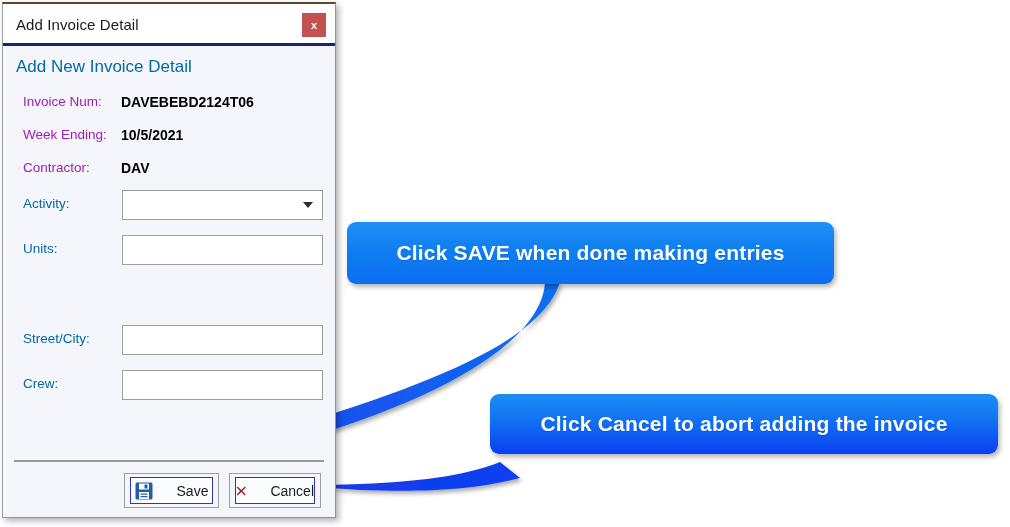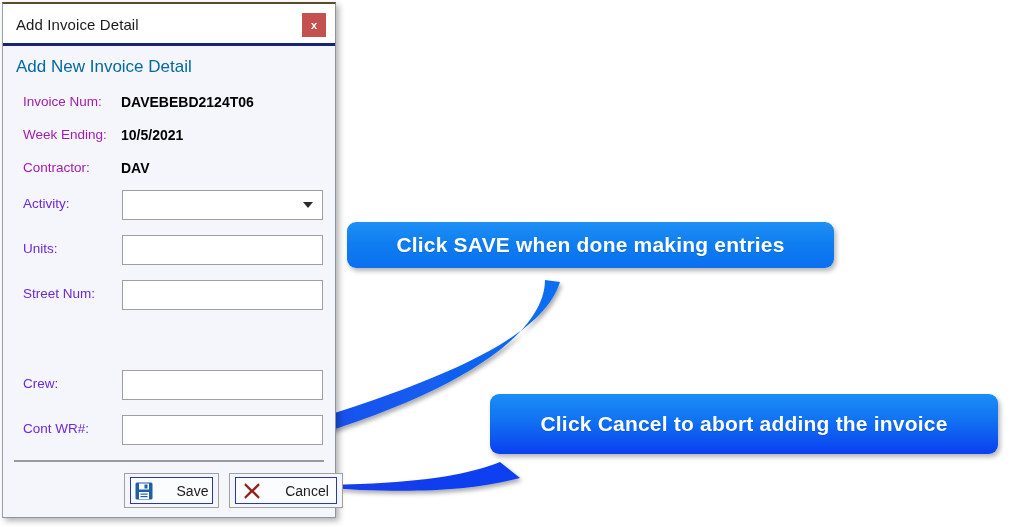--- a/index.html
+++ b/index.html
@@ -94,21 +94,21 @@
   .form-row {
     position: absolute;
     left: 0;
     width: 332px;
     height: 30px;
   }
   .form-label {
     position: absolute;
     left: 20px; top: 6px;
     font-size: 13.5px;
-    color: #6d28d9;
+    color: #0369a1;
     white-space: nowrap;
   }
   .form-input {
     position: absolute;
     left: 119px; top: 0;
     width: 201px; height: 30px;
     background: #ffffff;
     border: 1px solid #9f9f9f;
     font-family: "Liberation Sans", sans-serif;
     font-size: 13px;
@@ -155,21 +155,21 @@
     border: 1px solid #2a35c8;
     background: #fbfcfe;
     width: calc(100% - 10px);
     height: 27px;
     display: flex;
     align-items: center;
     justify-content: center;
     gap: 24px;
   }
   #save-btn  { left: 121px; width: 95px; }
-  #cancel-btn{ left: 226px; width: 114px; }
+  #cancel-btn{ left: 226px; width: 92px; }
   .btn-label {
     font-size: 14px;
     color: #1b1b1b;
     white-space: nowrap;
   }
 
   
   .callout {
     position: absolute;
     border-radius: 9px;
@@ -181,21 +181,21 @@
   .callout-text {
     color: #ffffff;
     font-weight: bold;
     font-size: 21px;
     letter-spacing: 0.2px;
     white-space: nowrap;
     text-shadow: 0 1px 1px rgba(0,0,0,0.12);
   }
   #callout-save {
     left: 347px; top: 222px;
-    width: 487px; height: 46px;
+    width: 487px; height: 62px;
     background: linear-gradient(180deg, #1e90f5 0%, #0f7df0 48%, #0b6ff0 100%);
   }
   #callout-cancel {
     left: 490px; top: 394px;
     width: 508px; height: 60px;
     background: linear-gradient(180deg, #1b8ef6 0%, #1171f2 45%, #0a3ff0 100%);
   }
 
   
   #tails {
@@ -268,35 +268,31 @@
       <div class="form-select-wrap">
         <span class="sel-arrow"></span>
       </div>
     </div>
 
     <div class="form-row" style="top:231px;">
       <span class="form-label">Units:</span>
       <input class="form-input" type="text" value="" placeholder="" style="">
     </div>
 
-    <div class="form-row" style="top:276px;">
-      <span class="form-label">Street Num:</span>
+
+    <div class="form-row" style="top:321px;">
+      <span class="form-label">Street/City:</span>
       <input class="form-input" type="text" value="" placeholder="" style="">
     </div>
-
 
     <div class="form-row" style="top:366px;">
       <span class="form-label">Crew:</span>
       <input class="form-input" type="text" value="" placeholder="" style="">
     </div>
 
-    <div class="form-row" style="top:411px;">
-      <span class="form-label">Cont WR#:</span>
-      <input class="form-input" type="text" value="" placeholder="" style="">
-    </div>
 
     <div id="btn-divider"></div>
 
     <div class="dlg-btn" id="save-btn">
       <div class="dlg-btn-inner">
         <svg width="18" height="18" viewBox="0 0 18 18">
           <rect x="0.5" y="0.5" width="17" height="17" rx="1.5" fill="#1f5fa8"></rect>
           <rect x="4" y="1.5" width="10" height="6" fill="#ffffff"></rect>
           <rect x="9.5" y="2.5" width="3" height="4" fill="#1f5fa8"></rect>
           <rect x="4" y="10" width="10" height="7" fill="#ffffff"></rect>

